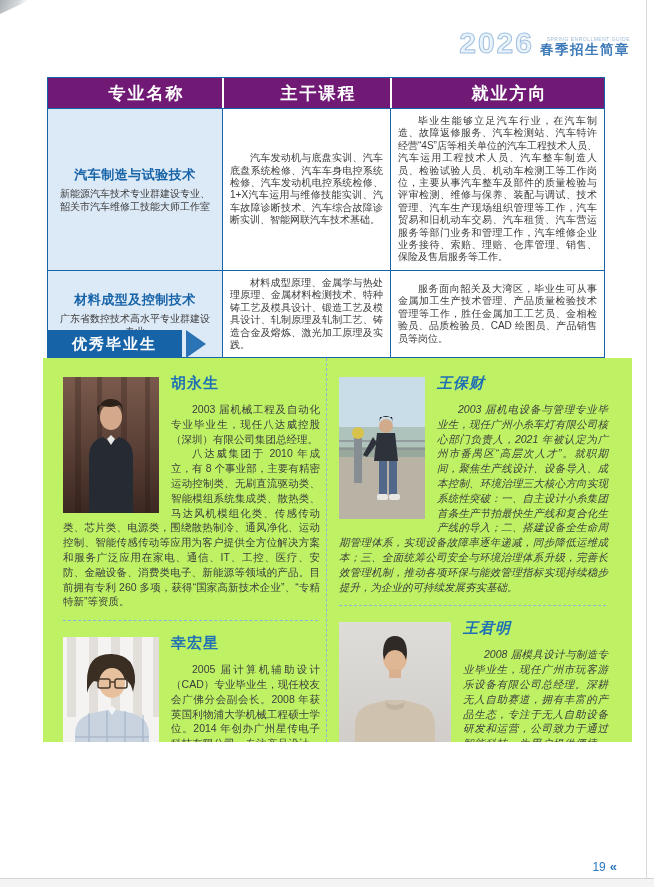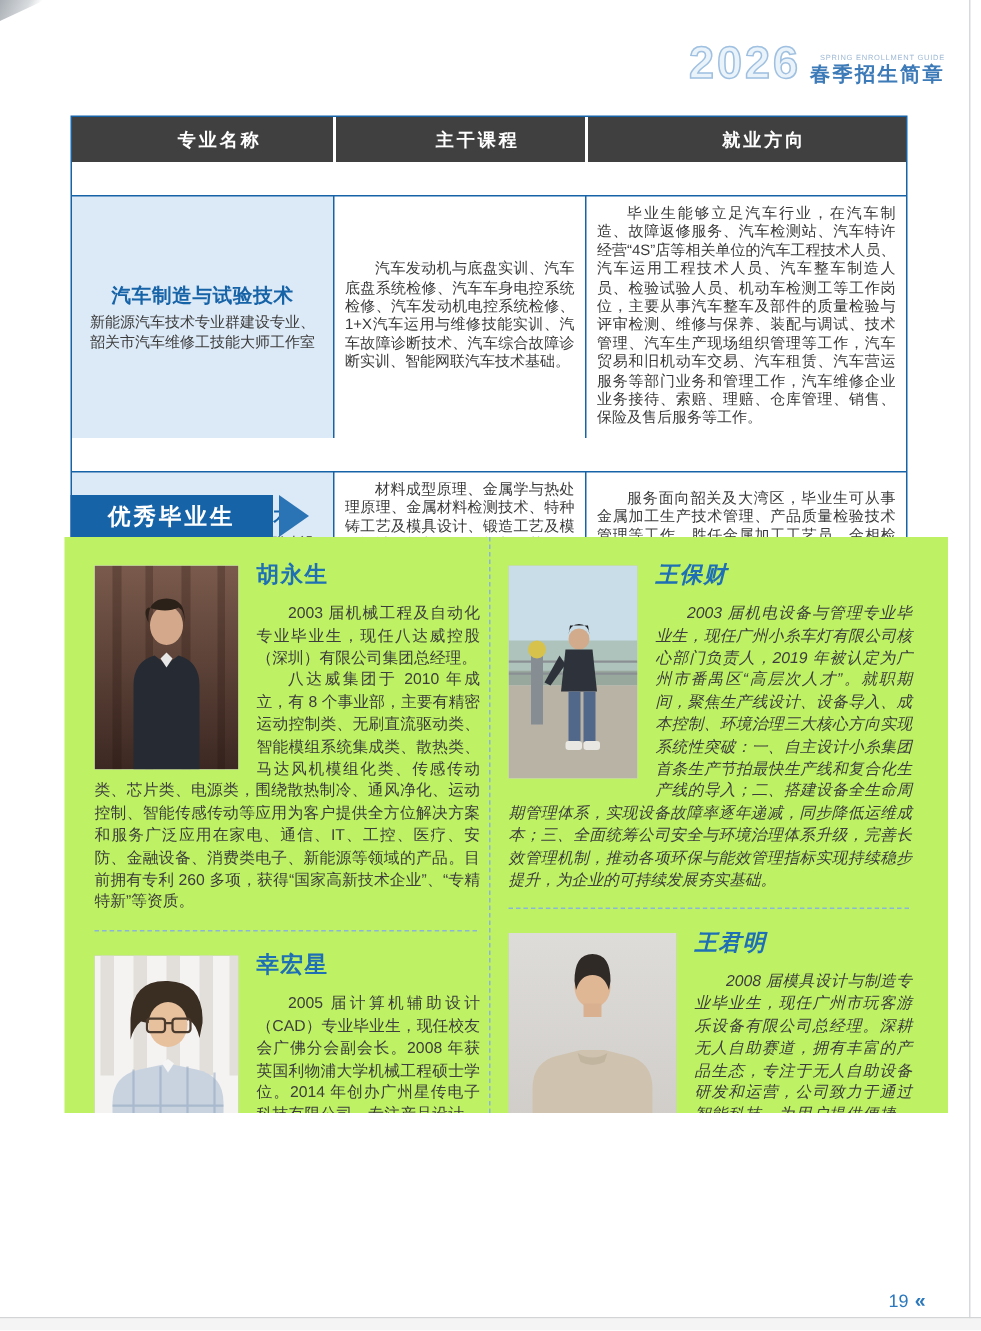--- a/index.html
+++ b/index.html
@@ -23,24 +23,24 @@
     color:#eaf2fa;-webkit-text-stroke:1px #9fc0e0;}
   .title-group{display:flex;flex-direction:column;align-items:flex-end;gap:1px;}
   .en-sub{font-size:5px;color:#9db8d4;letter-spacing:.5px;line-height:1;}
   .cn-title{font-size:13.5px;font-weight:bold;color:#3c7ab8;letter-spacing:1.5px;line-height:1.1;}
 
   
   .majors{position:absolute;left:47px;top:77px;width:558px;box-sizing:border-box;
     display:grid;grid-template-columns:174px 168px 1fr;
     grid-template-rows:30px minmax(135px,auto) minmax(72px,auto);
     border:1px solid #1663a8;border-bottom-width:3px;background:#fff;}
-  .th{background:#404040;color:#fff;font-weight:bold;font-size:12px;letter-spacing:2px;
+  .th{background:#701a75;color:#fff;font-weight:bold;font-size:17px;letter-spacing:2px;
     display:flex;align-items:center;justify-content:center;box-sizing:border-box;padding-left:23px;}
   .th-sep{border-left:2px solid #ffffff;}
-  .cell{border-top:1px solid #1663a8;box-sizing:border-box;margin-top:22px;}
+  .cell{border-top:1px solid #1663a8;box-sizing:border-box;}
   .cmid,.cright{border-left:1px solid #1663a8;}
   .name-cell{background:#dce9f6;display:flex;flex-direction:column;justify-content:center;
     align-items:center;text-align:center;padding:8px 10px;gap:3px;}
   .major-title{color:#1663a8;font-weight:bold;font-size:13px;letter-spacing:.5px;}
   .major-sub{font-size:10px;color:#3c3c3c;line-height:13px;text-align:center;}
   .body-cell{display:flex;align-items:center;padding:6px 7px;}
   .body-cell p{margin:0;font-size:10px;line-height:12.4px;color:#3a3a3a;
     text-align:justify;text-indent:2em;}
 
   
@@ -214,21 +214,21 @@
             <path d="M40 46 a7 7 0 0 1 14 0 l-1 -6 h-12 z" fill="#1d1d1f"></path>
             <path d="M38 56 h18 l3 28 h-24 z" fill="#2e323b"></path>
             <path d="M34 60 l-10 18 4 2 10 -14 z" fill="#2e323b"></path>
             <rect x="40" y="84" width="8" height="34" fill="#51688a"></rect>
             <rect x="50" y="84" width="8" height="34" fill="#51688a"></rect>
             <rect x="38" y="117" width="11" height="6" rx="2" fill="#e9e7e2"></rect>
             <rect x="50" y="117" width="11" height="6" rx="2" fill="#e9e7e2"></rect>
           </svg>
         </div>
         <h3 class="pname">王保财</h3>
-        <p>2003 届机电设备与管理专业毕业生，现任广州小糸车灯有限公司核心部门负责人，2019 年被认定为广州市番禺区“高层次人才”。就职期间，聚焦生产线设计、设备导入、成本控制、环境治理三大核心方向实现系统性突破：一、自主设计小糸集团首条生产节拍最快生产线和复合化生产线的导入；二、搭建设备全生命周期管理体系，实现设备故障率逐年递减，同步降低运维成本；三、全面统筹公司安全与环境治理体系升级，完善长效管理机制，推动各项环保与能效管理指标实现持续稳步提升，为企业的可持续发展夯实基础。</p>
+        <p>2003 届机电设备与管理专业毕业生，现任广州小糸车灯有限公司核心部门负责人，2021 年被认定为广州市番禺区“高层次人才”。就职期间，聚焦生产线设计、设备导入、成本控制、环境治理三大核心方向实现系统性突破：一、自主设计小糸集团首条生产节拍最快生产线和复合化生产线的导入；二、搭建设备全生命周期管理体系，实现设备故障率逐年递减，同步降低运维成本；三、全面统筹公司安全与环境治理体系升级，完善长效管理机制，推动各项环保与能效管理指标实现持续稳步提升，为企业的可持续发展夯实基础。</p>
       </article>
 
       <div class="hsep"></div>
 
       <article class="profile">
         <div class="photo photo-4">
           <svg viewBox="0 0 112 138" preserveAspectRatio="none" aria-hidden="true">
             <defs>
                 <linearGradient id="g4" x1="0" y1="0" x2="0" y2="1">
               <stop offset="0" stop-color="#dedcd9"></stop>

